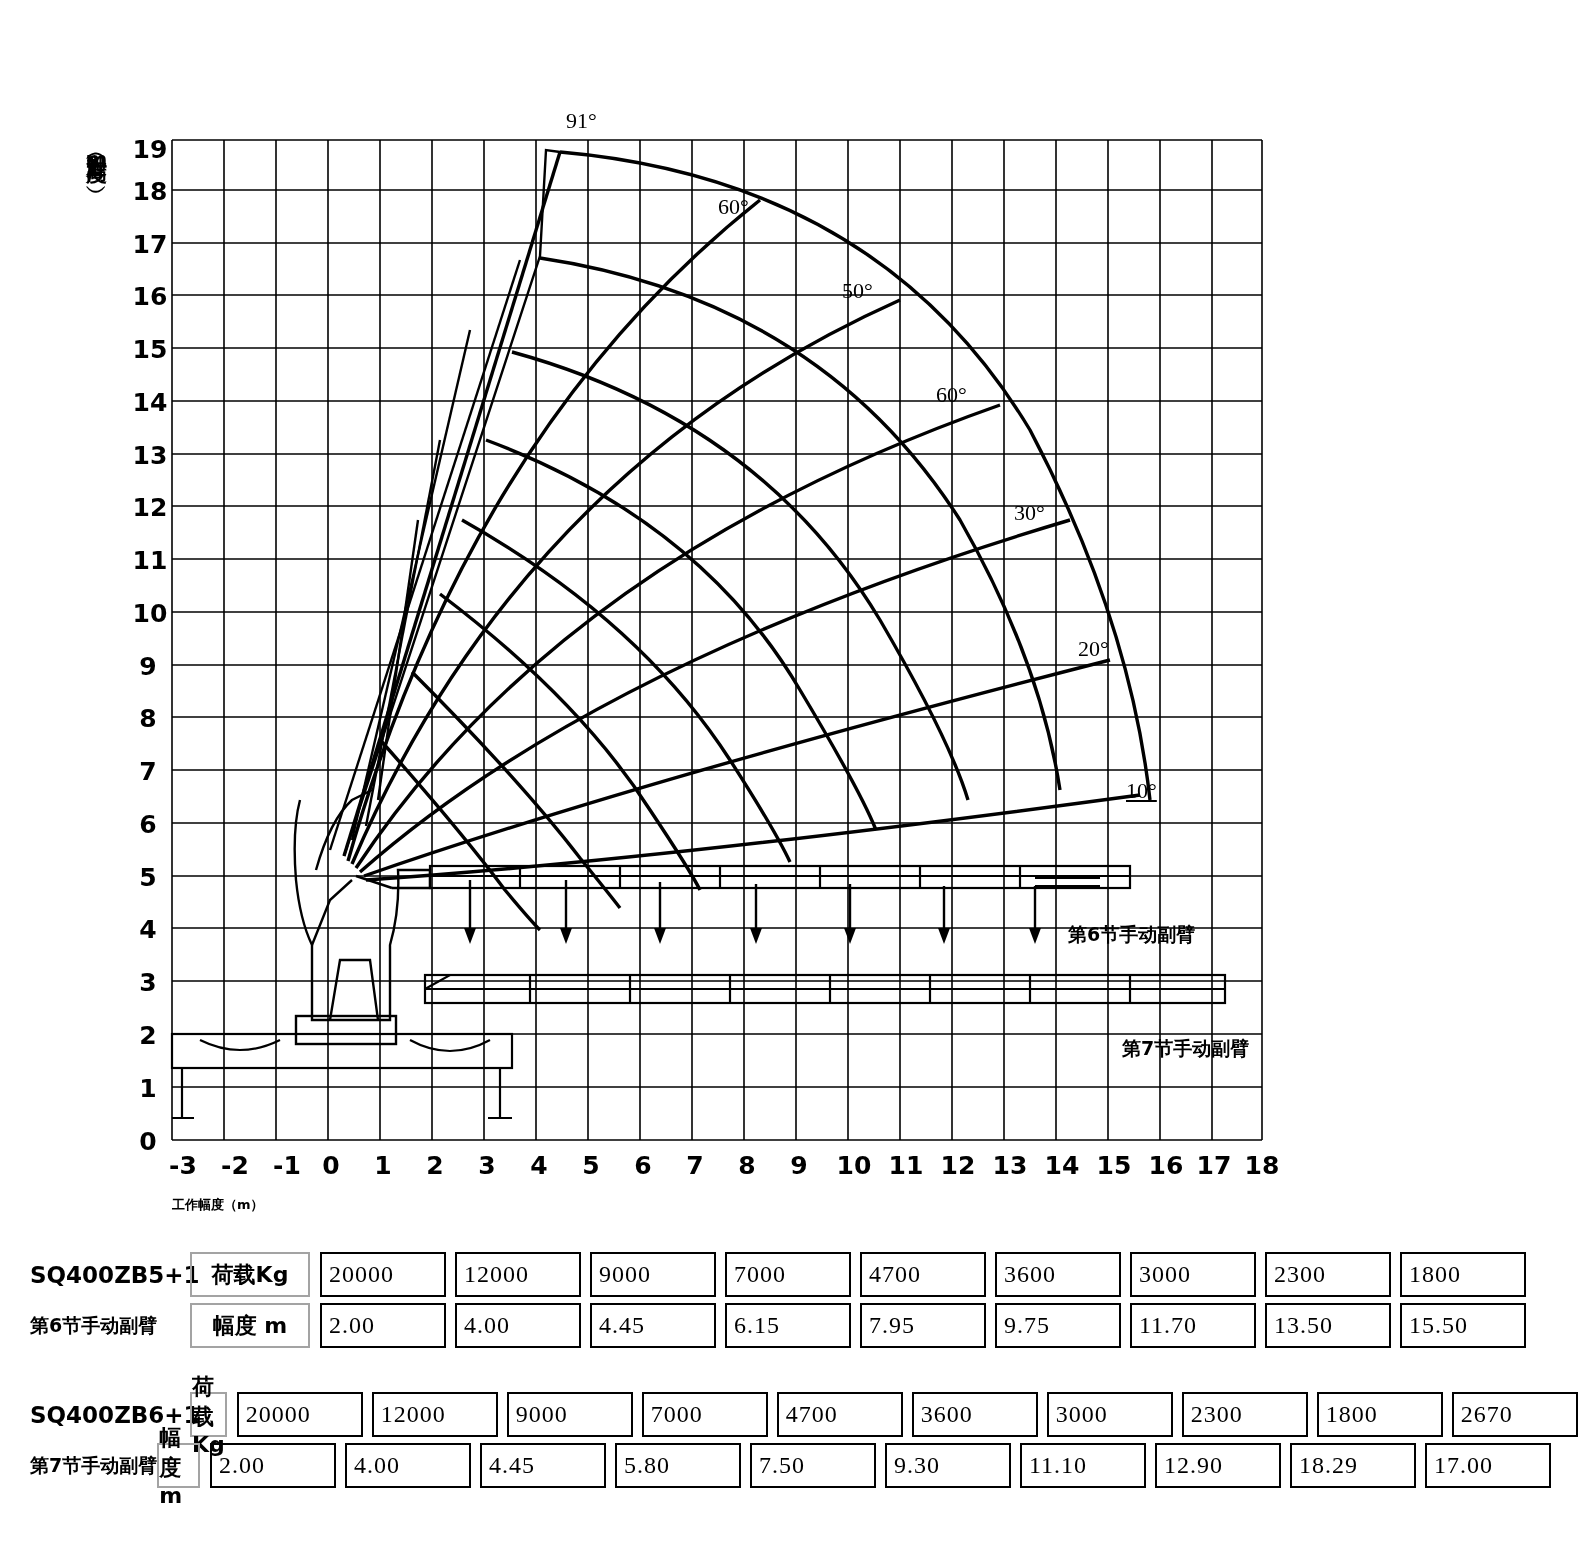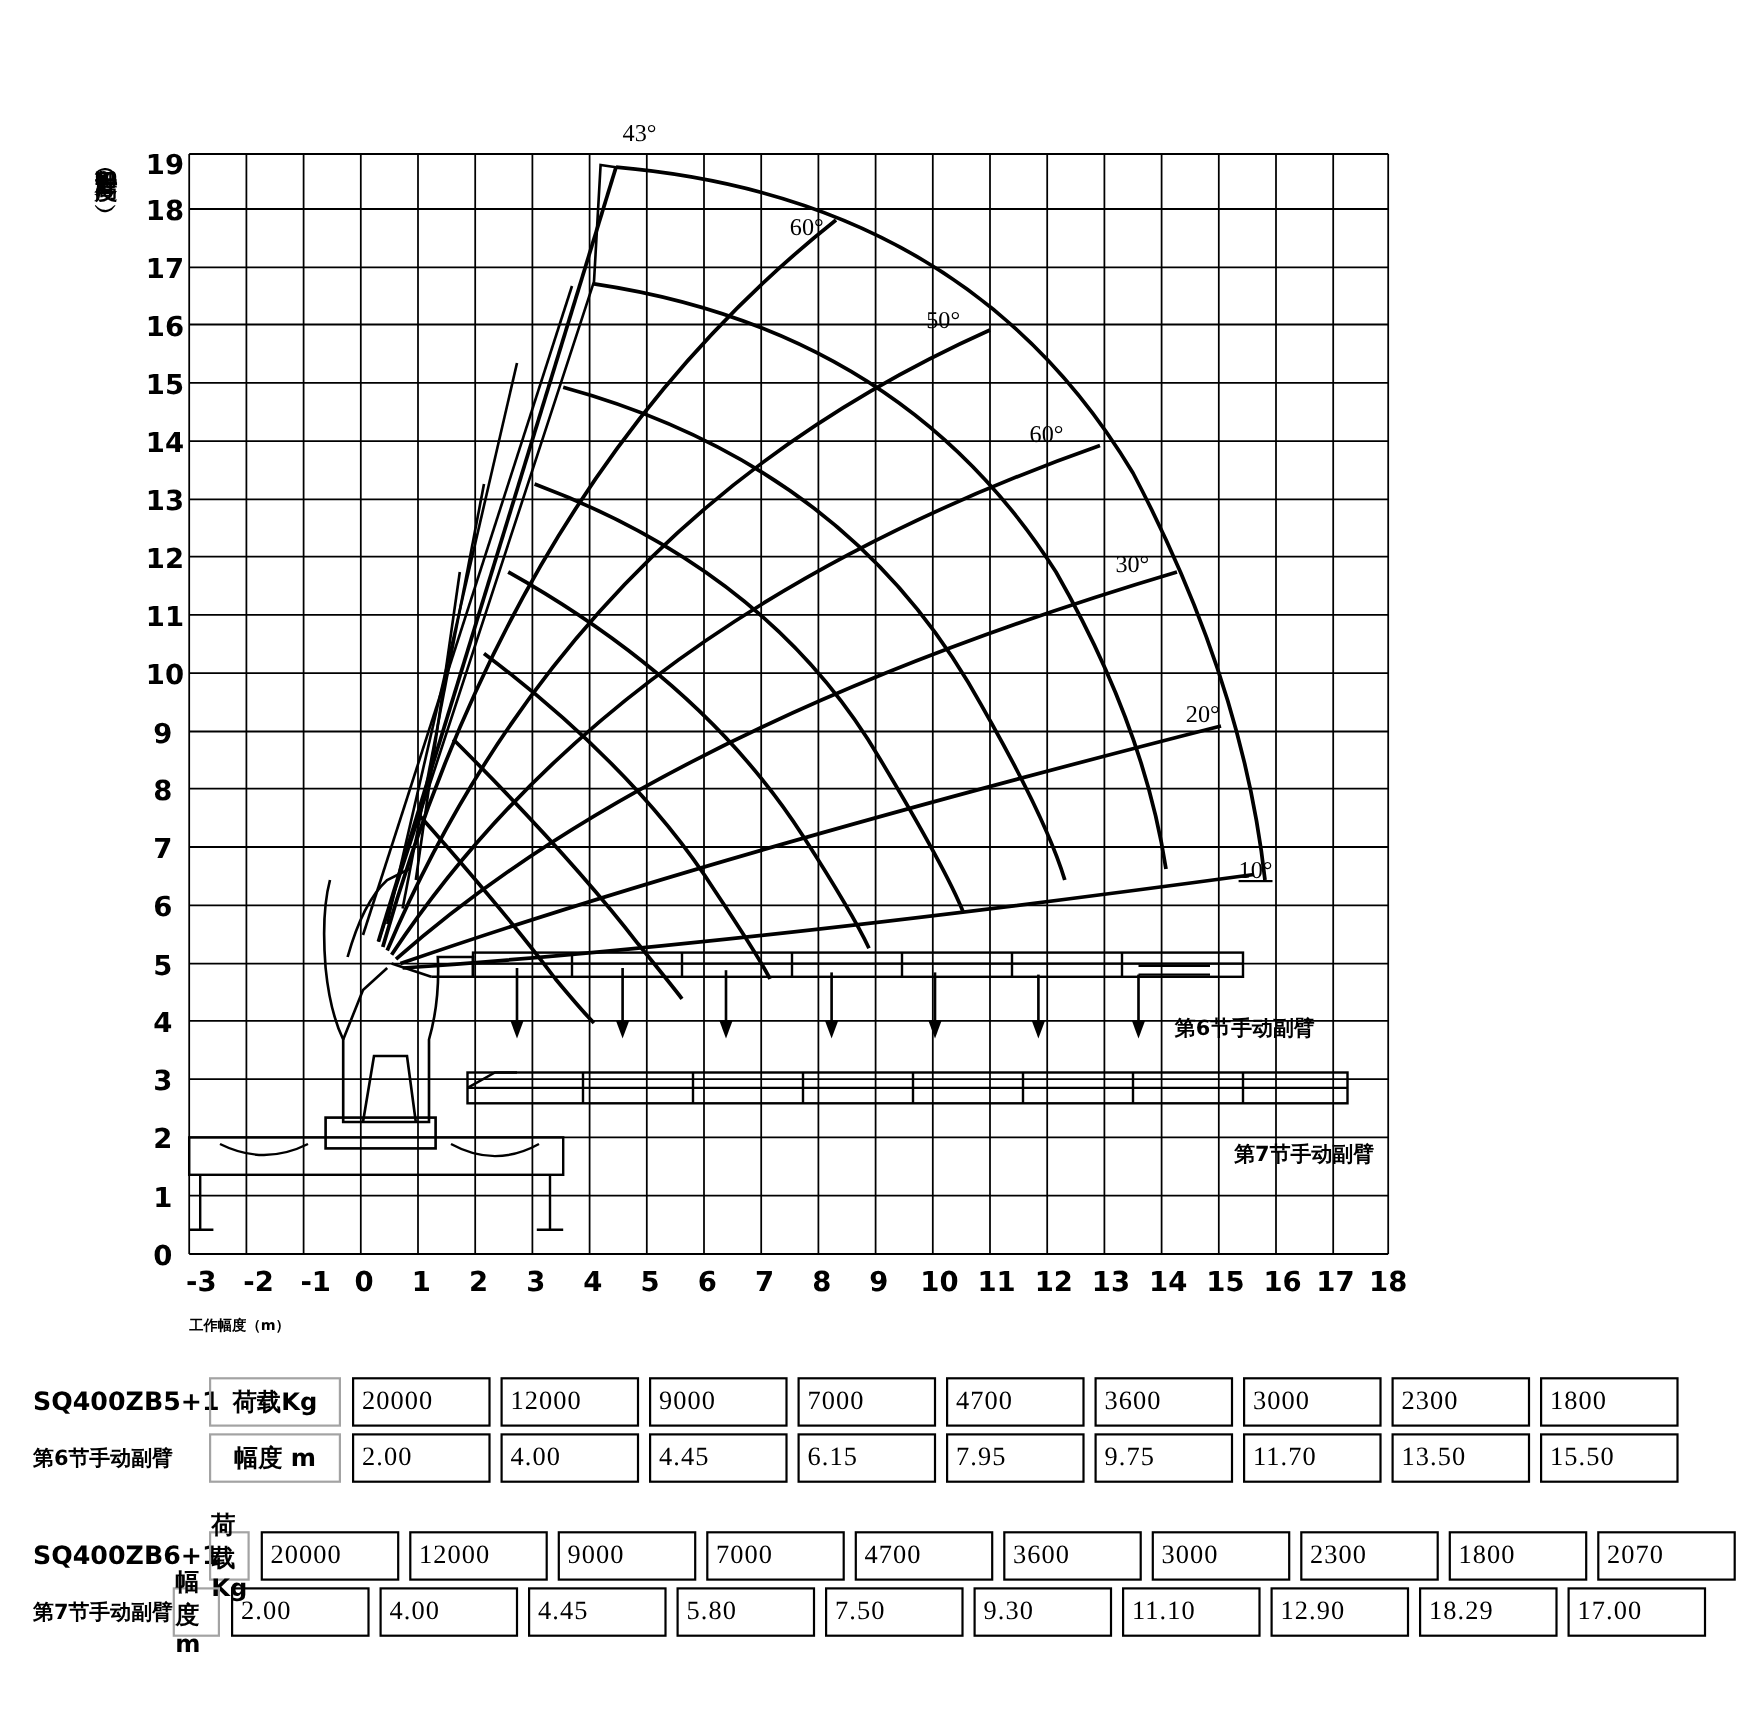--- a/index.html
+++ b/index.html
@@ -328,21 +328,21 @@
         <text x="150" y="158">19</text>
       </g>
     </svg>
 
     <div class="axis-label-y">
       <div style="writing-mode:vertical-rl; text-orientation:upright; letter-spacing:2px; display:inline-block;">起升高度（m）</div>
     </div>
 
     <div class="axis-label-x">工作幅度（m）</div>
 
-    <div class="ann" style="left:566px; top:108px;">43°</div>
+    <div class="ann" style="left:566px; top:108px;">91°</div>
     <div class="ann" style="left:718px; top:194px;">60°</div>
     <div class="ann" style="left:842px; top:278px;">50°</div>
     <div class="ann" style="left:936px; top:382px;">60°</div>
     <div class="ann" style="left:1014px; top:500px;">30°</div>
     <div class="ann" style="left:1078px; top:636px;">20°</div>
     <div class="ann" style="left:1126px; top:778px;text-decoration:underline;">10°</div>
 
     <div class="cn-ann" style="left:1068px; top:922px;">第6节手动副臂</div>
     <div class="cn-ann" style="left:1122px; top:1036px;">第7节手动副臂</div>
   </div>
@@ -392,21 +392,21 @@
       <div class="val-cells">
         <div class="val-cell">20000</div>
         <div class="val-cell">12000</div>
         <div class="val-cell">9000</div>
         <div class="val-cell">7000</div>
         <div class="val-cell">4700</div>
         <div class="val-cell">3600</div>
         <div class="val-cell">3000</div>
         <div class="val-cell">2300</div>
         <div class="val-cell">1800</div>
-        <div class="val-cell">2070</div>
+        <div class="val-cell">2670</div>
       </div>
     </div>
 
     <div class="row-gap"></div>
 
     <div class="tbl-row">
       <div class="model-col small">第7节手动副臂</div>
       <div class="hdr-cell">幅度  m</div>
       <div class="val-cells">
         <div class="val-cell">2.00</div>

